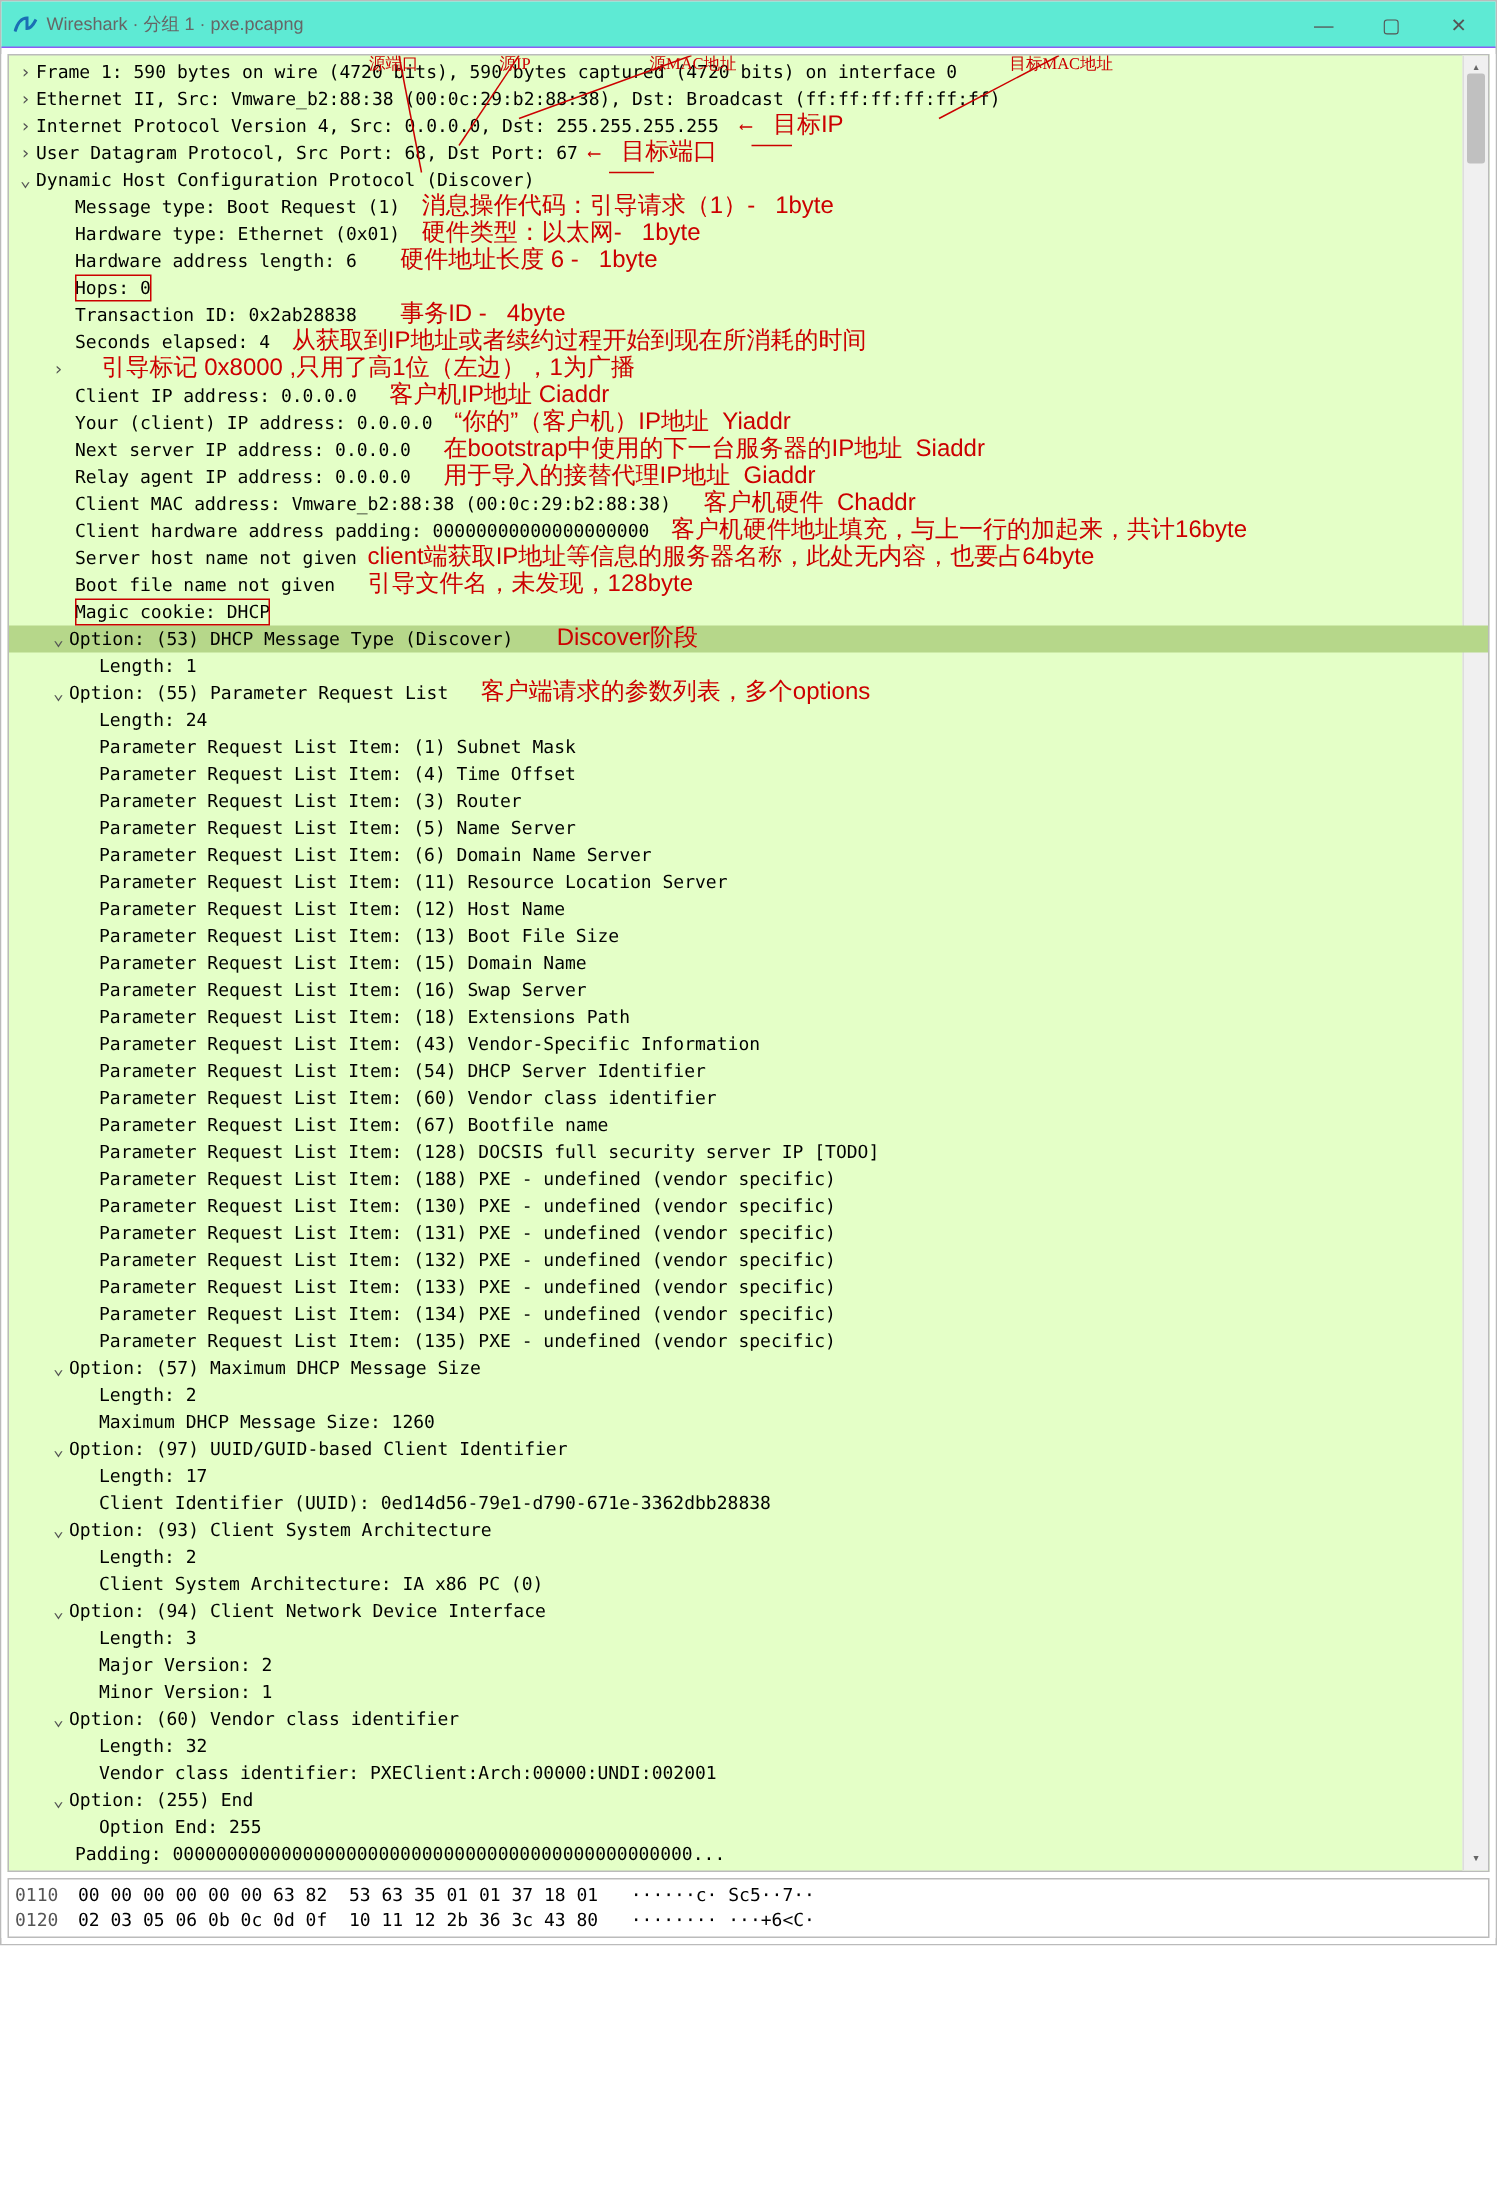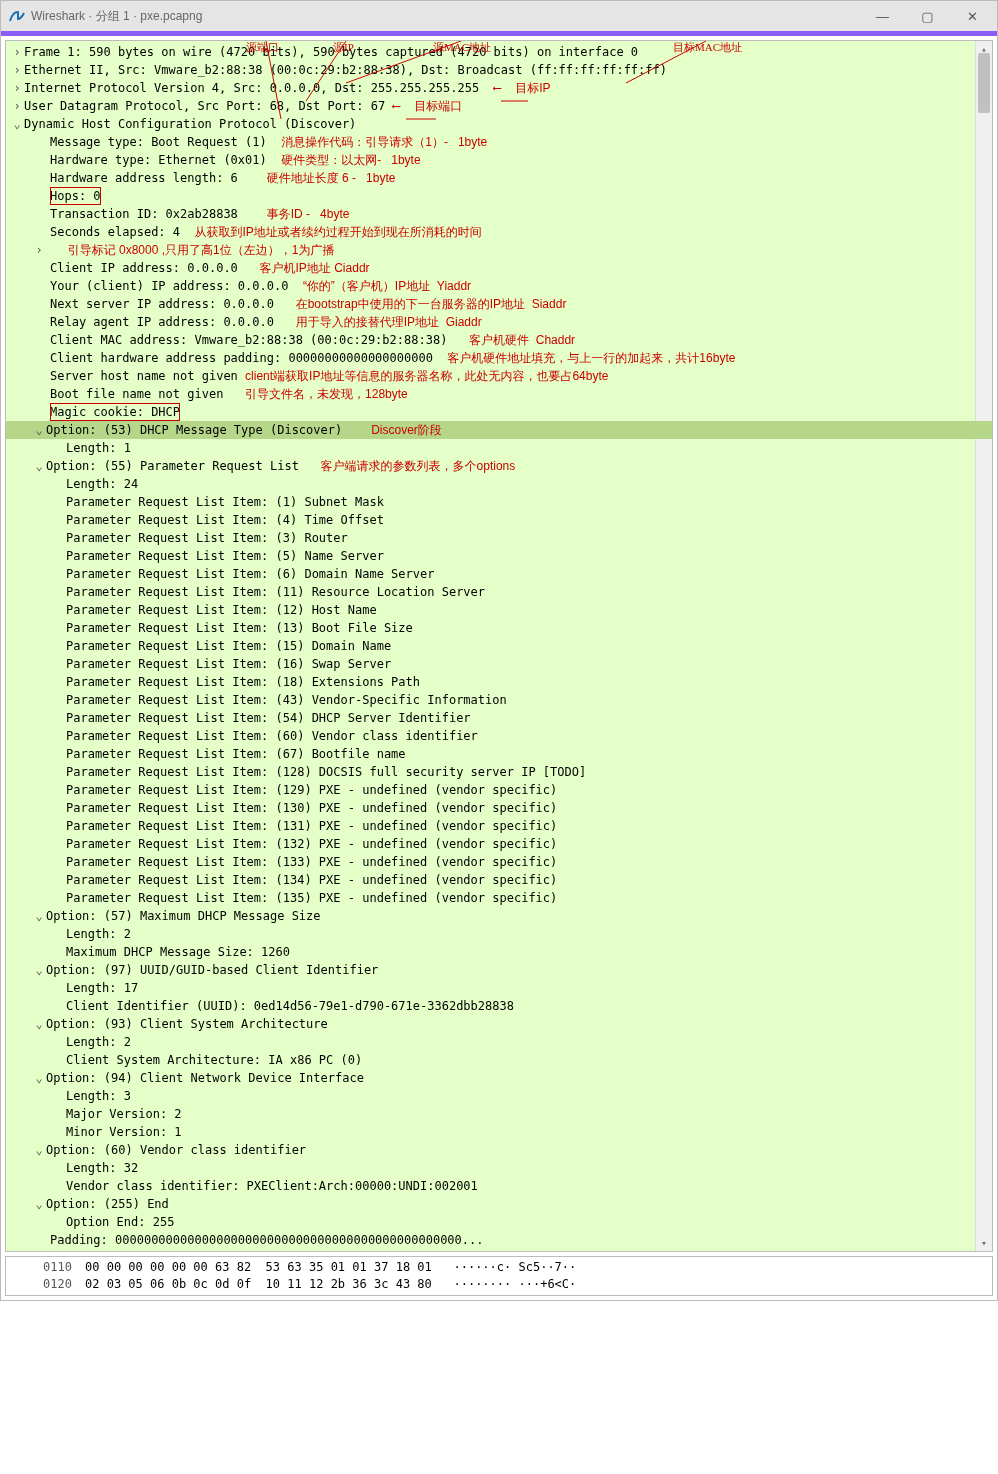--- a/index.html
+++ b/index.html
@@ -1,35 +1,35 @@
 <!DOCTYPE html>
 <html><head>
 <meta charset="utf-8">
 <style>
   html,body{margin:0;padding:0;font-family:"Segoe UI",Arial,sans-serif;font-size:12px;background:#fff;color:#000;}
   .window{width:998px;border:1px solid #bbb;box-sizing:border-box;}
-  .titlebar{height:30px;background:#e5e5e5;border-bottom:5px solid #8b5cf6;display:flex;align-items:center;justify-content:space-between;padding:0 2px 0 8px;}
+  .titlebar{height:30px;background:#5eead4;border-bottom:1px solid #8b5cf6;display:flex;align-items:center;justify-content:space-between;padding:0 2px 0 8px;}
   .titlebar .title{color:#666;font-size:12px;display:flex;align-items:center;gap:6px;}
   .winbtns{display:flex;}
   .winbtn{width:45px;height:28px;display:flex;align-items:center;justify-content:center;color:#555;font-size:13px;}
   .content{position:relative;background:#fff;font-family:"Lucida Console","Consolas",monospace;font-size:12px;line-height:18px;}
   .packet-panel{position:relative;background:#e4ffc7;border:1px solid #bbb;margin:4px;}
   .tree{padding:2px 0;position:relative;z-index:1;}
   .row{white-space:pre;padding-left:4px;display:flex;align-items:center;}
   .row .arrow{display:inline-block;width:14px;text-align:center;color:#555;user-select:none;}
   .row .txt{white-space:pre;}
   .ind{display:inline-block;}
   .hl{background:#b6d78a;}
   .box{outline:1.5px solid #c00;outline-offset:-1px;display:inline-block;}
-  .note{color:#c00;font-family:"Microsoft YaHei","SimSun",sans-serif;font-size:12px;}
+  .note{color:#c00;font-family:"Microsoft YaHei","SimSun",sans-serif;font-size:16px;}
   .redarrow{color:#c00;}
   .toplabels{position:absolute;top:2px;left:0;right:0;height:0;z-index:3;}
   .lbl{position:absolute;color:#c00;font-family:Liberation Serif, serif;font-size:11px;white-space:nowrap;}
   .hex-panel{border:1px solid #bbb;margin:0 4px 4px 4px;background:#fff;font-family:"Lucida Console",monospace;font-size:12px;line-height:17px;padding:2px 0 2px 4px;}
-  .hex-row{white-space:pre;margin-left:33px;}
+  .hex-row{white-space:pre;}
   .hex-off{color:#555;display:inline-block;width:42px;}
   .scrollbar{position:absolute;right:0;top:0;bottom:0;width:16px;background:#f0f0f0;border-left:1px solid #ddd;}
   .sb-thumb{position:absolute;left:2px;right:2px;top:12px;height:60px;background:#c0c0c0;border-radius:2px;}
   .sb-btn{position:absolute;left:0;right:0;height:16px;display:flex;align-items:center;justify-content:center;color:#666;font-size:9px;}
   .lines-layer{position:absolute;inset:0;pointer-events:none;z-index:2;}
   svg.annot line{stroke:#c00;stroke-width:1;}
 </style>
 </head>
 <body>
 
@@ -110,21 +110,21 @@
             <div class="row"><span class="ind" style="width:56px"></span><span class="txt">Parameter Request List Item: (12) Host Name</span></div>
             <div class="row"><span class="ind" style="width:56px"></span><span class="txt">Parameter Request List Item: (13) Boot File Size</span></div>
             <div class="row"><span class="ind" style="width:56px"></span><span class="txt">Parameter Request List Item: (15) Domain Name</span></div>
             <div class="row"><span class="ind" style="width:56px"></span><span class="txt">Parameter Request List Item: (16) Swap Server</span></div>
             <div class="row"><span class="ind" style="width:56px"></span><span class="txt">Parameter Request List Item: (18) Extensions Path</span></div>
             <div class="row"><span class="ind" style="width:56px"></span><span class="txt">Parameter Request List Item: (43) Vendor-Specific Information</span></div>
             <div class="row"><span class="ind" style="width:56px"></span><span class="txt">Parameter Request List Item: (54) DHCP Server Identifier</span></div>
             <div class="row"><span class="ind" style="width:56px"></span><span class="txt">Parameter Request List Item: (60) Vendor class identifier</span></div>
             <div class="row"><span class="ind" style="width:56px"></span><span class="txt">Parameter Request List Item: (67) Bootfile name</span></div>
             <div class="row"><span class="ind" style="width:56px"></span><span class="txt">Parameter Request List Item: (128) DOCSIS full security server IP [TODO]</span></div>
-            <div class="row"><span class="ind" style="width:56px"></span><span class="txt">Parameter Request List Item: (129) PXE - undefined (vendor specific)</span></div>
+            <div class="row"><span class="ind" style="width:56px"></span><span class="txt">Parameter Request List Item: (188) PXE - undefined (vendor specific)</span></div>
             <div class="row"><span class="ind" style="width:56px"></span><span class="txt">Parameter Request List Item: (130) PXE - undefined (vendor specific)</span></div>
             <div class="row"><span class="ind" style="width:56px"></span><span class="txt">Parameter Request List Item: (131) PXE - undefined (vendor specific)</span></div>
             <div class="row"><span class="ind" style="width:56px"></span><span class="txt">Parameter Request List Item: (132) PXE - undefined (vendor specific)</span></div>
             <div class="row"><span class="ind" style="width:56px"></span><span class="txt">Parameter Request List Item: (133) PXE - undefined (vendor specific)</span></div>
             <div class="row"><span class="ind" style="width:56px"></span><span class="txt">Parameter Request List Item: (134) PXE - undefined (vendor specific)</span></div>
             <div class="row"><span class="ind" style="width:56px"></span><span class="txt">Parameter Request List Item: (135) PXE - undefined (vendor specific)</span></div>
           </div>
 
         <div class="row"><span class="arrow" style="margin-left:22px">⌄</span><span class="txt">Option: (57) Maximum DHCP Message Size</span></div>
         <div class="row"><span class="ind" style="width:56px"></span><span class="txt">Length: 2</span></div>

